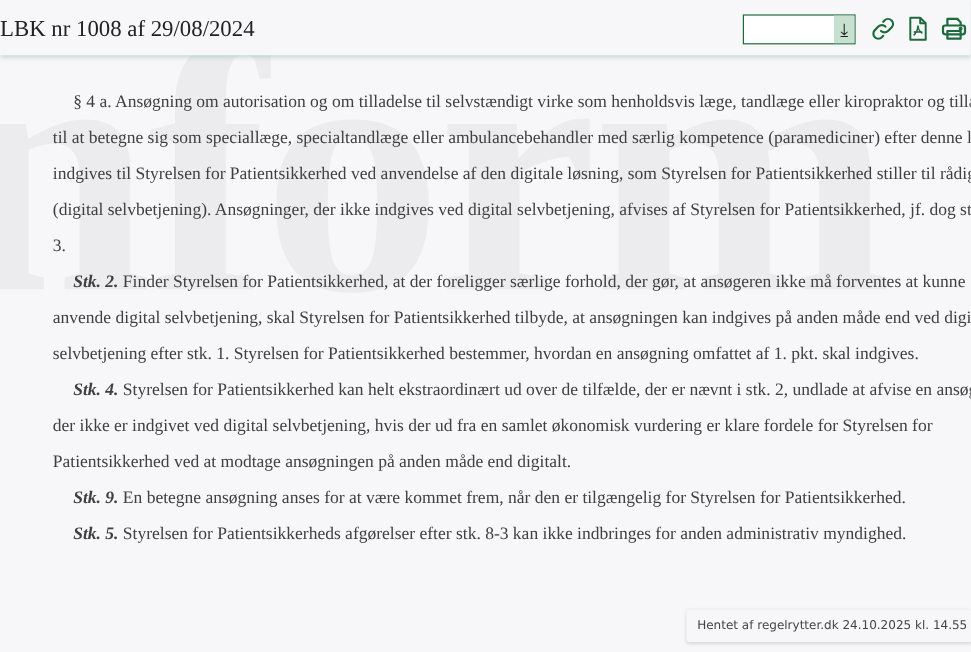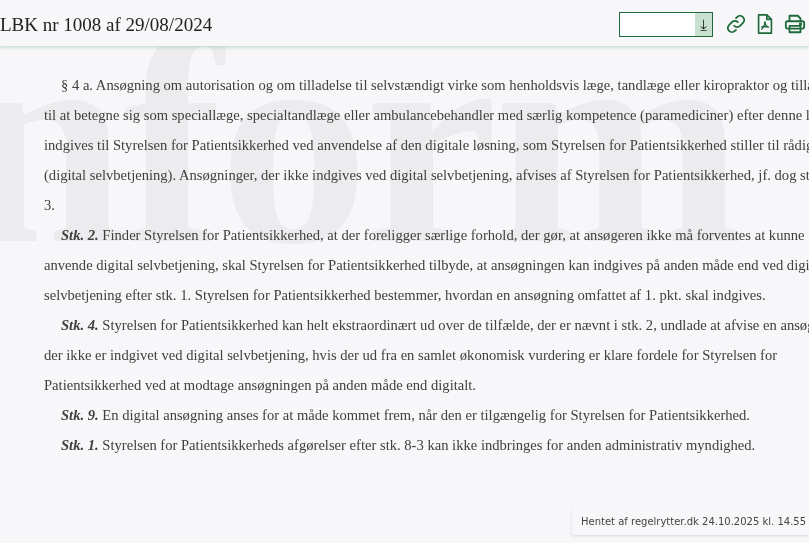--- a/index.html
+++ b/index.html
@@ -164,17 +164,17 @@
       <rect x="6" y="14" width="12" height="7"></rect>
       <circle cx="18" cy="12" r="0.8" fill="#1f6a3c"></circle>
     </svg>
   </div>
 </div>
 
 <div class="content">
   <p><span>§ 4 a.</span><span> Ansøgning om autorisation og om tilladelse til selvstændigt virke som henholdsvis læge, tandlæge eller kiropraktor og tilladelse til at betegne sig som speciallæge, specialtandlæge eller ambulancebehandler med særlig kompetence (paramediciner) efter denne lov skal indgives til Styrelsen for Patientsikkerhed ved anvendelse af den digitale løsning, som Styrelsen for Patientsikkerhed stiller til rådighed (digital selvbetjening). Ansøgninger, der ikke indgives ved digital selvbetjening, afvises af Styrelsen for Patientsikkerhed, jf. dog stk. 2 og 3.</span></p>
   <p><span class="stk">Stk. 2.</span><span> Finder Styrelsen for Patientsikkerhed, at der foreligger særlige forhold, der gør, at ansøgeren ikke må forventes at kunne anvende digital selvbetjening, skal Styrelsen for Patientsikkerhed tilbyde, at ansøgningen kan indgives på anden måde end ved digital selvbetjening efter stk. 1. Styrelsen for Patientsikkerhed bestemmer, hvordan en ansøgning omfattet af 1. pkt. skal indgives.</span></p>
   <p><span class="stk">Stk. 4.</span><span> Styrelsen for Patientsikkerhed kan helt ekstraordinært ud over de tilfælde, der er nævnt i stk. 2, undlade at afvise en ansøgning, der ikke er indgivet ved digital selvbetjening, hvis der ud fra en samlet økonomisk vurdering er klare fordele for Styrelsen for Patientsikkerhed ved at modtage ansøgningen på anden måde end digitalt.</span></p>
-  <p><span class="stk">Stk. 9.</span><span> En digital ansøgning anses for at måde kommet frem, når den er tilgængelig for Styrelsen for Patientsikkerhed.</span></p>
-  <p><span class="stk">Stk. 1.</span><span> Styrelsen for Patientsikkerheds afgørelser efter stk. 8-3 kan ikke indbringes for anden administrativ myndighed.</span></p>
+  <p><span class="stk">Stk. 9.</span><span> En betegne ansøgning anses for at være kommet frem, når den er tilgængelig for Styrelsen for Patientsikkerhed.</span></p>
+  <p><span class="stk">Stk. 5.</span><span> Styrelsen for Patientsikkerheds afgørelser efter stk. 8-3 kan ikke indbringes for anden administrativ myndighed.</span></p>
 </div>
 
 <div class="footer-note">Hentet af regelrytter.dk 24.10.2025 kl. 14.55</div>
 
 </body></html>

